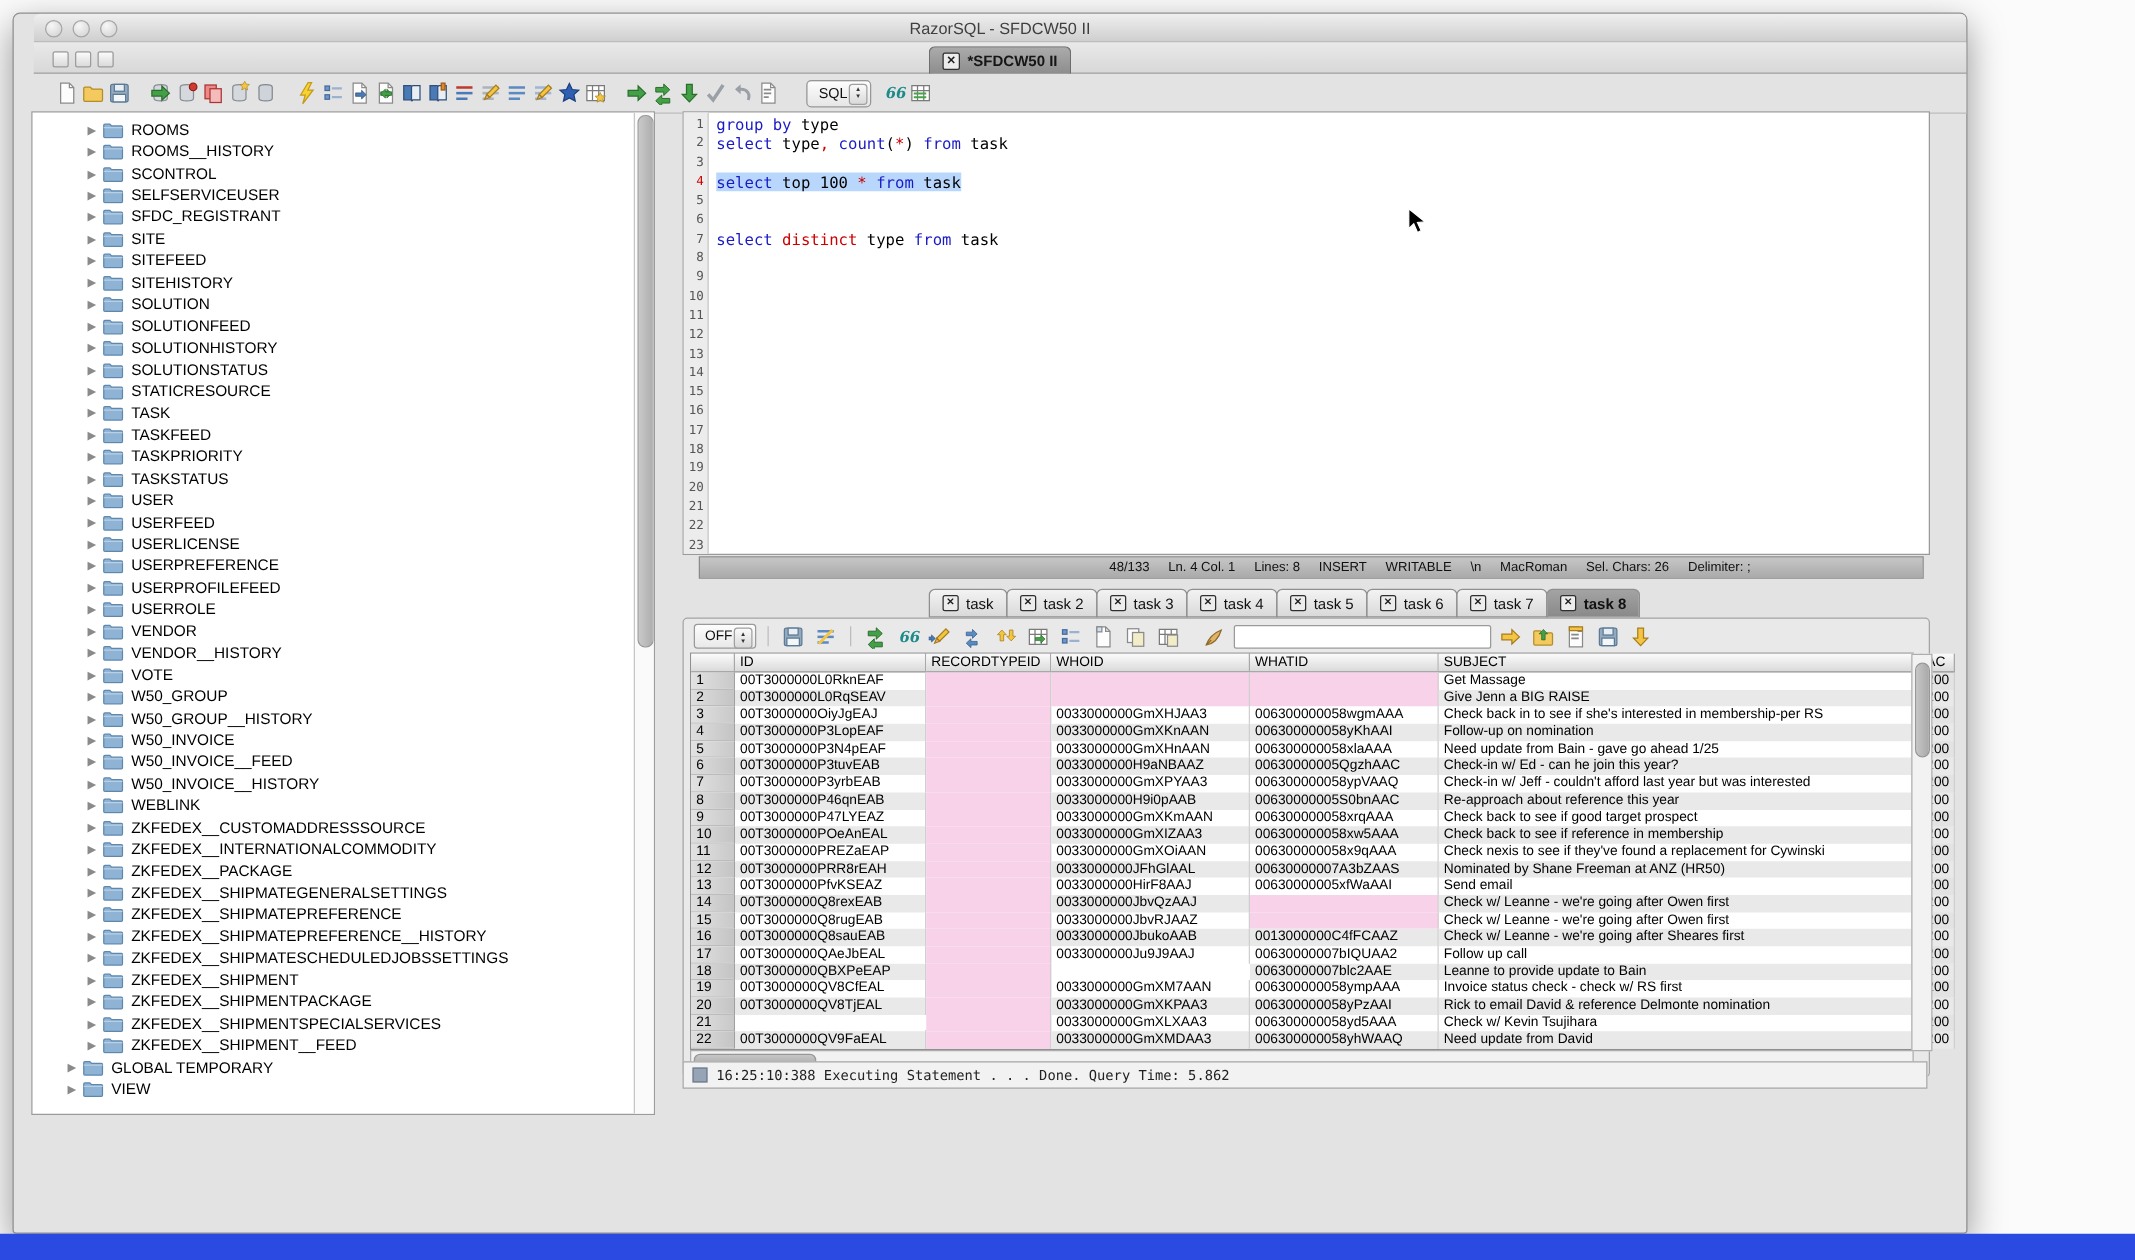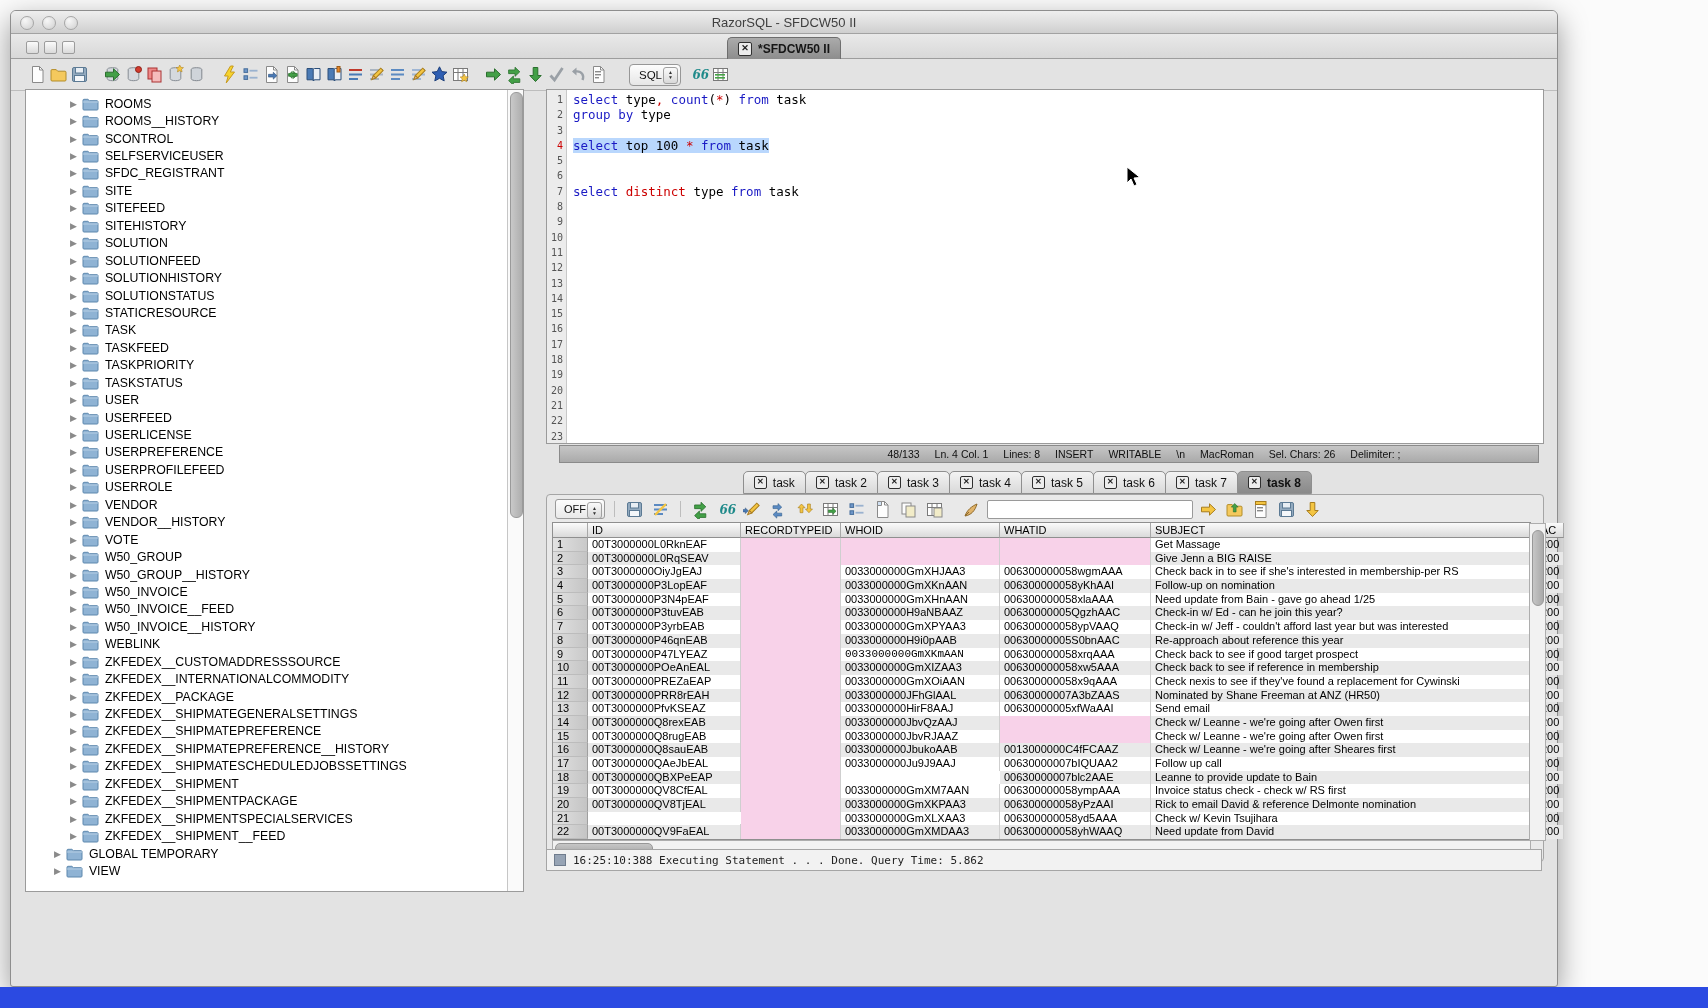--- a/index.html
+++ b/index.html
@@ -1,17 +1,17 @@
 <!DOCTYPE html>
 <html><head>
 <meta charset="utf-8">
 <style>
   html,body{margin:0;padding:0;}
   .screen{position:relative;width:1708px;height:1008px;background:#fbfbfb;font-family:"Liberation Sans",sans-serif;overflow:hidden;}
-  .window{position:absolute;left:10px;top:10px;width:1546px;height:975px;background:#e3e3e3;border:1px solid #8e8e8e;border-radius:6px 6px 3px 3px;box-shadow:0 10px 30px rgba(0,0,0,.4);}
+  .window{position:absolute;left:10px;top:10px;width:1546px;height:975px;background:#e3e3e3;border:1px solid #8e8e8e;border-radius:6px 6px 3px 3px;box-shadow:0 10px 30px rgba(0,0,0,.4);padding-left:16px;}
   .titlebar{height:22px;background:linear-gradient(#efefef,#cfcfcf);border-bottom:1px solid #a2a2a2;border-radius:5px 5px 0 0;position:relative;display:flex;align-items:center;justify-content:center;}
   .traffic{position:absolute;left:9px;top:5px;display:flex;gap:8px;}
   .light{width:12px;height:12px;border-radius:50%;background:radial-gradient(circle at 35% 30%,#f7f7f7,#cfcfcf);border:1px solid #a6a6a6;}
   .title{font-size:13px;color:#3f3f3f;}
   .tabstrip{height:24px;background:linear-gradient(#e9e9e9,#d8d8d8);border-bottom:1px solid #9d9d9d;position:relative;}
   .framebtns{position:absolute;left:15px;top:7px;display:flex;gap:5px;}
   .fbtn{width:11px;height:11px;border:1px solid #9c9c9c;border-radius:2px;background:linear-gradient(#fbfbfb,#dadada);}
   .doctab{position:absolute;left:50%;transform:translateX(-50%);top:3px;height:21px;padding:0 10px;display:flex;align-items:center;gap:6px;background:linear-gradient(#ababab,#8d8d8d);border:1px solid #6d6d6d;border-bottom:none;border-radius:5px 5px 0 0;font-size:12px;font-weight:bold;color:#161616;}
   .closebox{width:12px;height:12px;border:1px solid #2f2f2f;background:#ececec;font-size:9px;line-height:11px;text-align:center;color:#1c1c1c;border-radius:2px;font-weight:bold;}
   .toolbar{height:31px;display:flex;align-items:center;padding-left:16px;background:#e3e3e3;border-bottom:1px solid #bdbdbd;}
@@ -843,22 +843,22 @@
           <div class="gnum">16</div>
           <div class="gnum">17</div>
           <div class="gnum">18</div>
           <div class="gnum">19</div>
           <div class="gnum">20</div>
           <div class="gnum">21</div>
           <div class="gnum">22</div>
           <div class="gnum">23</div>
         </div>
       <div class="code" id="code">
+          <div class="cline"><span class="tok-k">group</span><span class="tok-t"> </span><span class="tok-k">by</span><span class="tok-t"> type</span></div>
           <div class="cline"><span class="tok-k">select</span><span class="tok-t"> type</span><span class="tok-r">,</span><span class="tok-k"> count</span><span class="tok-t">(</span><span class="tok-r">*</span><span class="tok-t">)</span><span class="tok-k"> from</span><span class="tok-t"> task</span></div>
-          <div class="cline"><span class="tok-k">group</span><span class="tok-t"> </span><span class="tok-k">by</span><span class="tok-t"> type</span></div>
           <div class="cline"></div>
           <div class="cline"><span class="selwrap"><span class="tok-k">select</span><span class="tok-t"> top 100 </span><span class="tok-r">*</span><span class="tok-k"> from</span><span class="tok-t"> task</span></span></div>
           <div class="cline"></div>
           <div class="cline"></div>
           <div class="cline"><span class="tok-k">select</span><span class="tok-r"> distinct</span><span class="tok-t"> type</span><span class="tok-k"> from</span><span class="tok-t"> task</span></div>
           <div class="cline"></div>
           <div class="cline"></div>
           <div class="cline"></div>
           <div class="cline"></div>
           <div class="cline"></div>
@@ -1175,21 +1175,21 @@
             <div class="tcell pink" style="width: 95px;"></div>
             <div class="tcell" style="width: 154px;">0033000000H9i0pAAB</div>
             <div class="tcell" style="width: 146px;">00630000005S0bnAAC</div>
             <div class="tcell" style="width: 381px;">Re-approach about reference this year</div>
             <div class="tcell" style="width: 22px;">200</div>
           </div>
           <div class="trow">
             <div class="tcell rownum" style="width: 30px;">9</div>
             <div class="tcell" style="width: 148px;">00T3000000P47LYEAZ</div>
             <div class="tcell pink" style="width: 95px;"></div>
-            <div class="tcell" style="width: 154px; font-family: Liberation Mono, monospace;">0033000000GmXKmAAN</div>
+            <div class="tcell" style="width: 154px;">0033000000GmXKmAAN</div>
             <div class="tcell" style="width: 146px;">006300000058xrqAAA</div>
             <div class="tcell" style="width: 381px;">Check back to see if good target prospect</div>
             <div class="tcell" style="width: 22px;">200</div>
           </div>
           <div class="trow alt">
             <div class="tcell rownum" style="width: 30px;">10</div>
             <div class="tcell" style="width: 148px;">00T3000000POeAnEAL</div>
             <div class="tcell pink" style="width: 95px;"></div>
             <div class="tcell" style="width: 154px;">0033000000GmXIZAA3</div>
             <div class="tcell" style="width: 146px;">006300000058xw5AAA</div>

